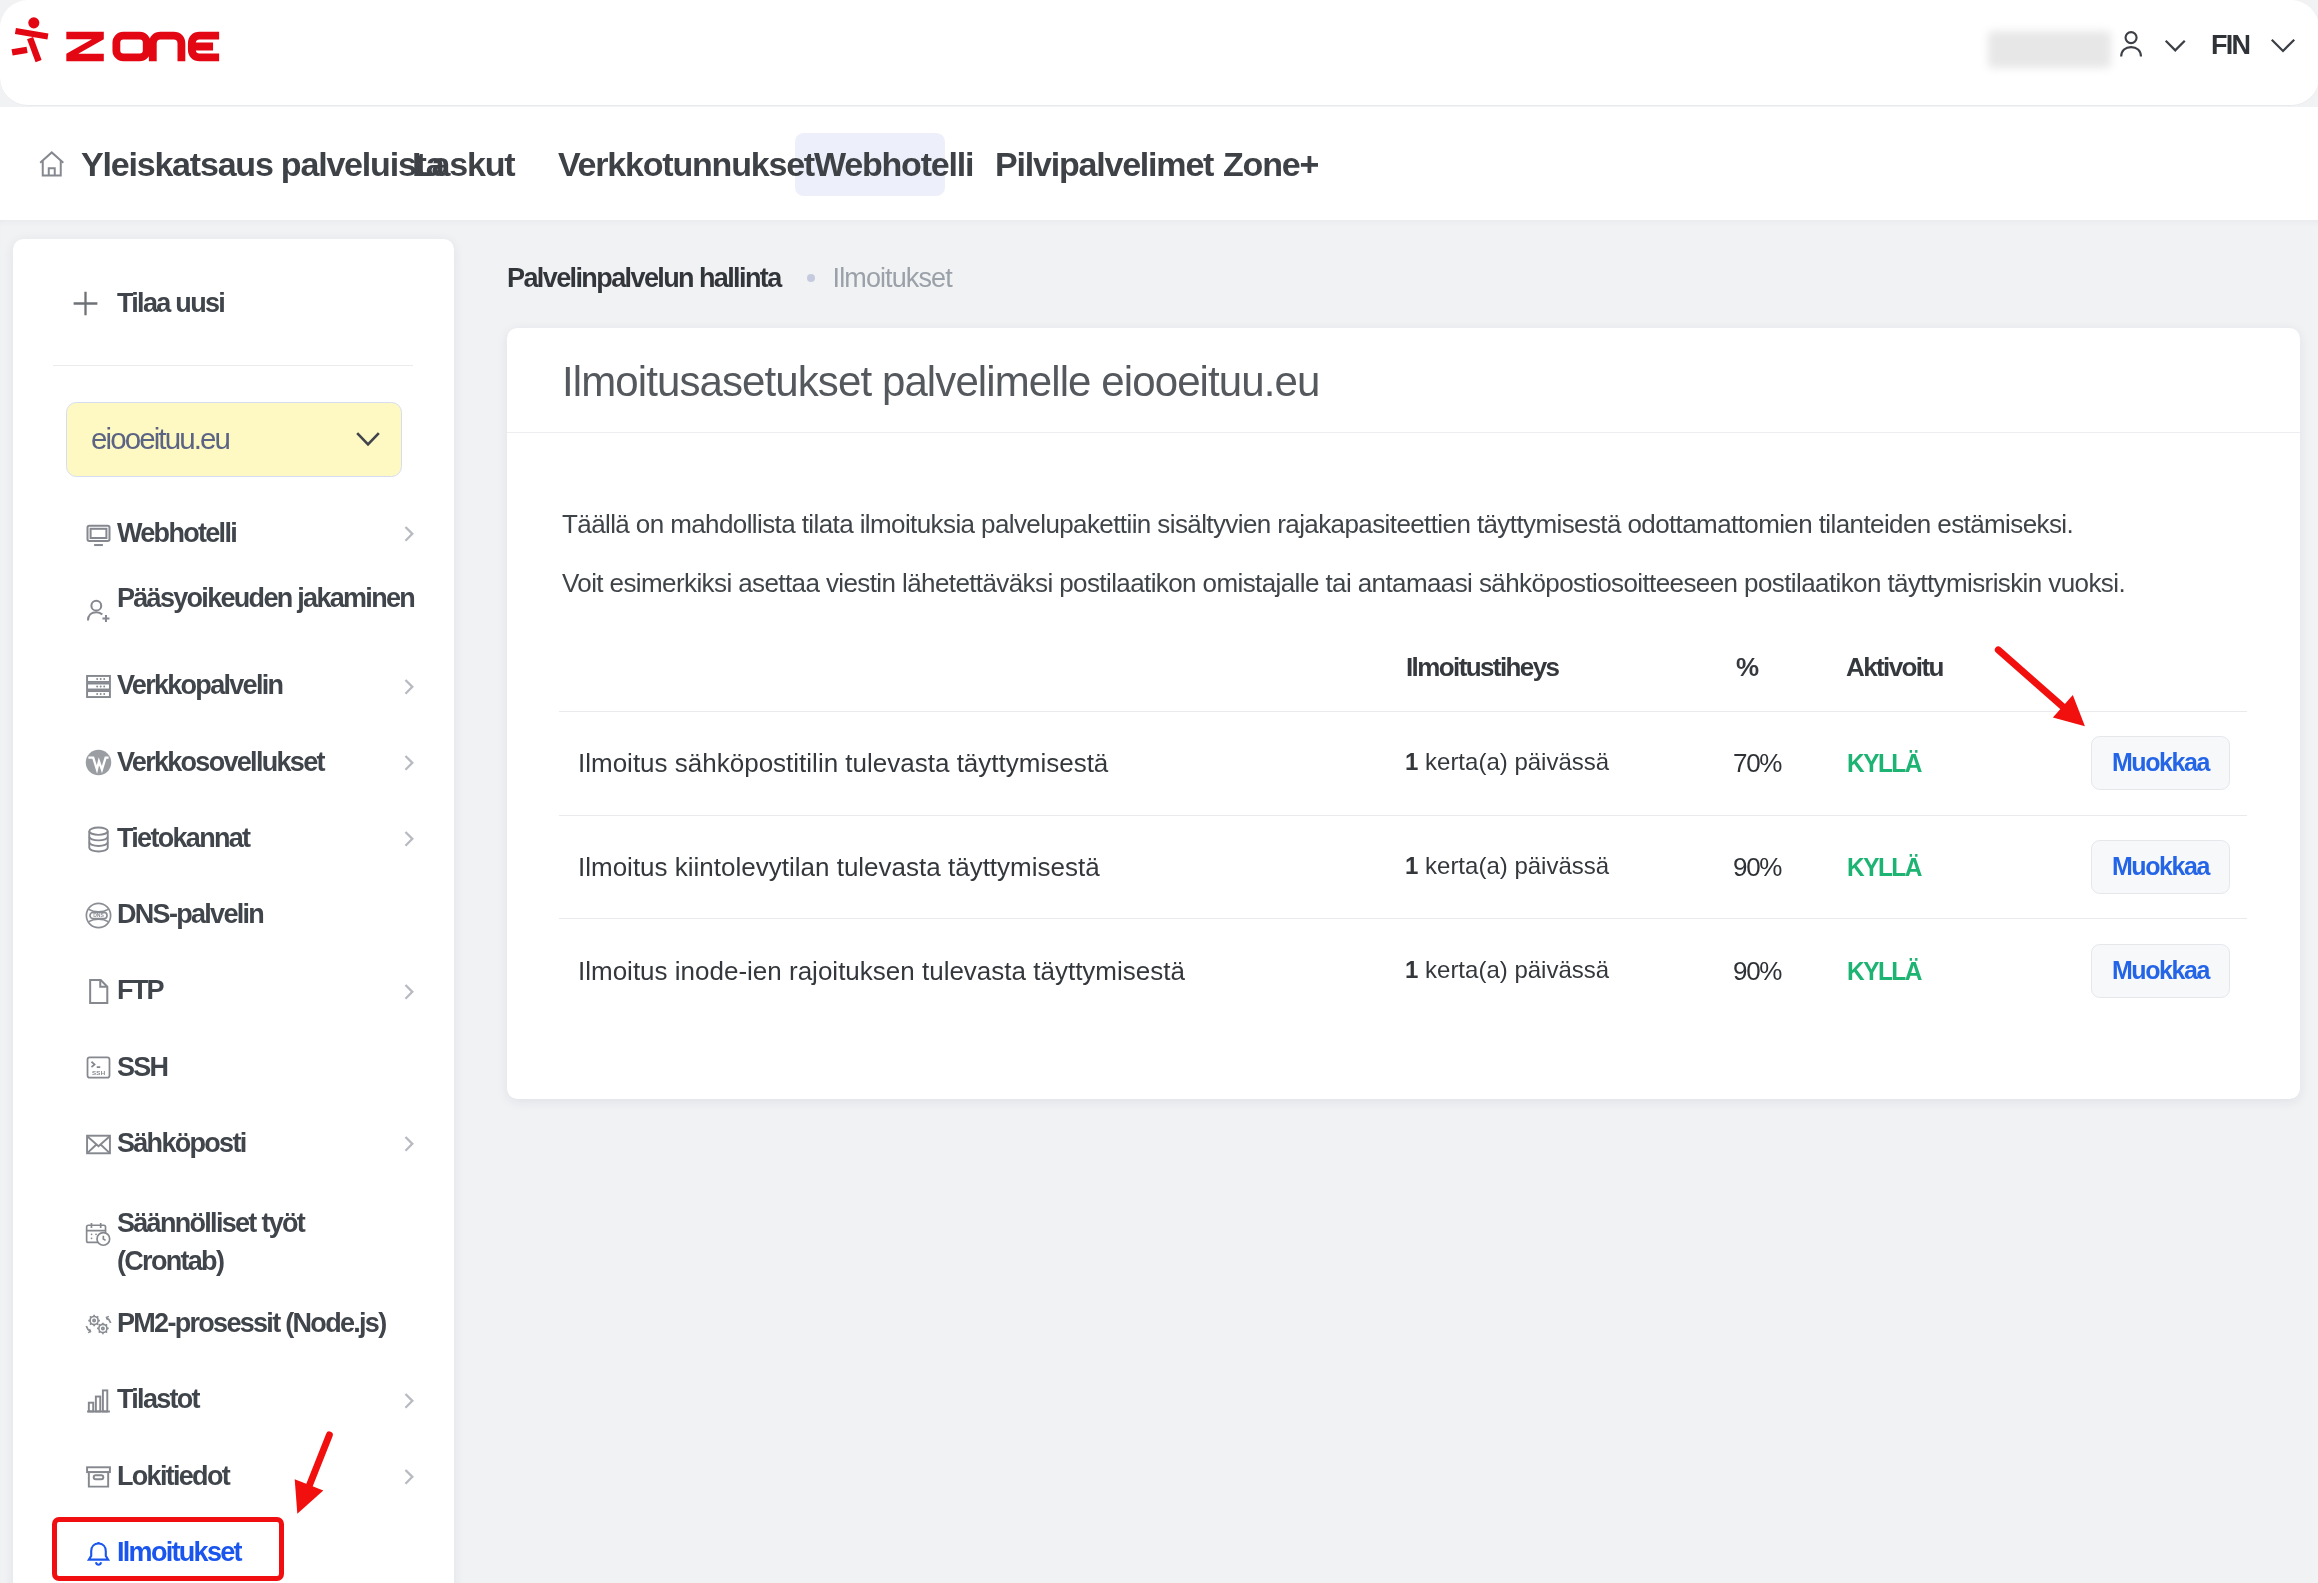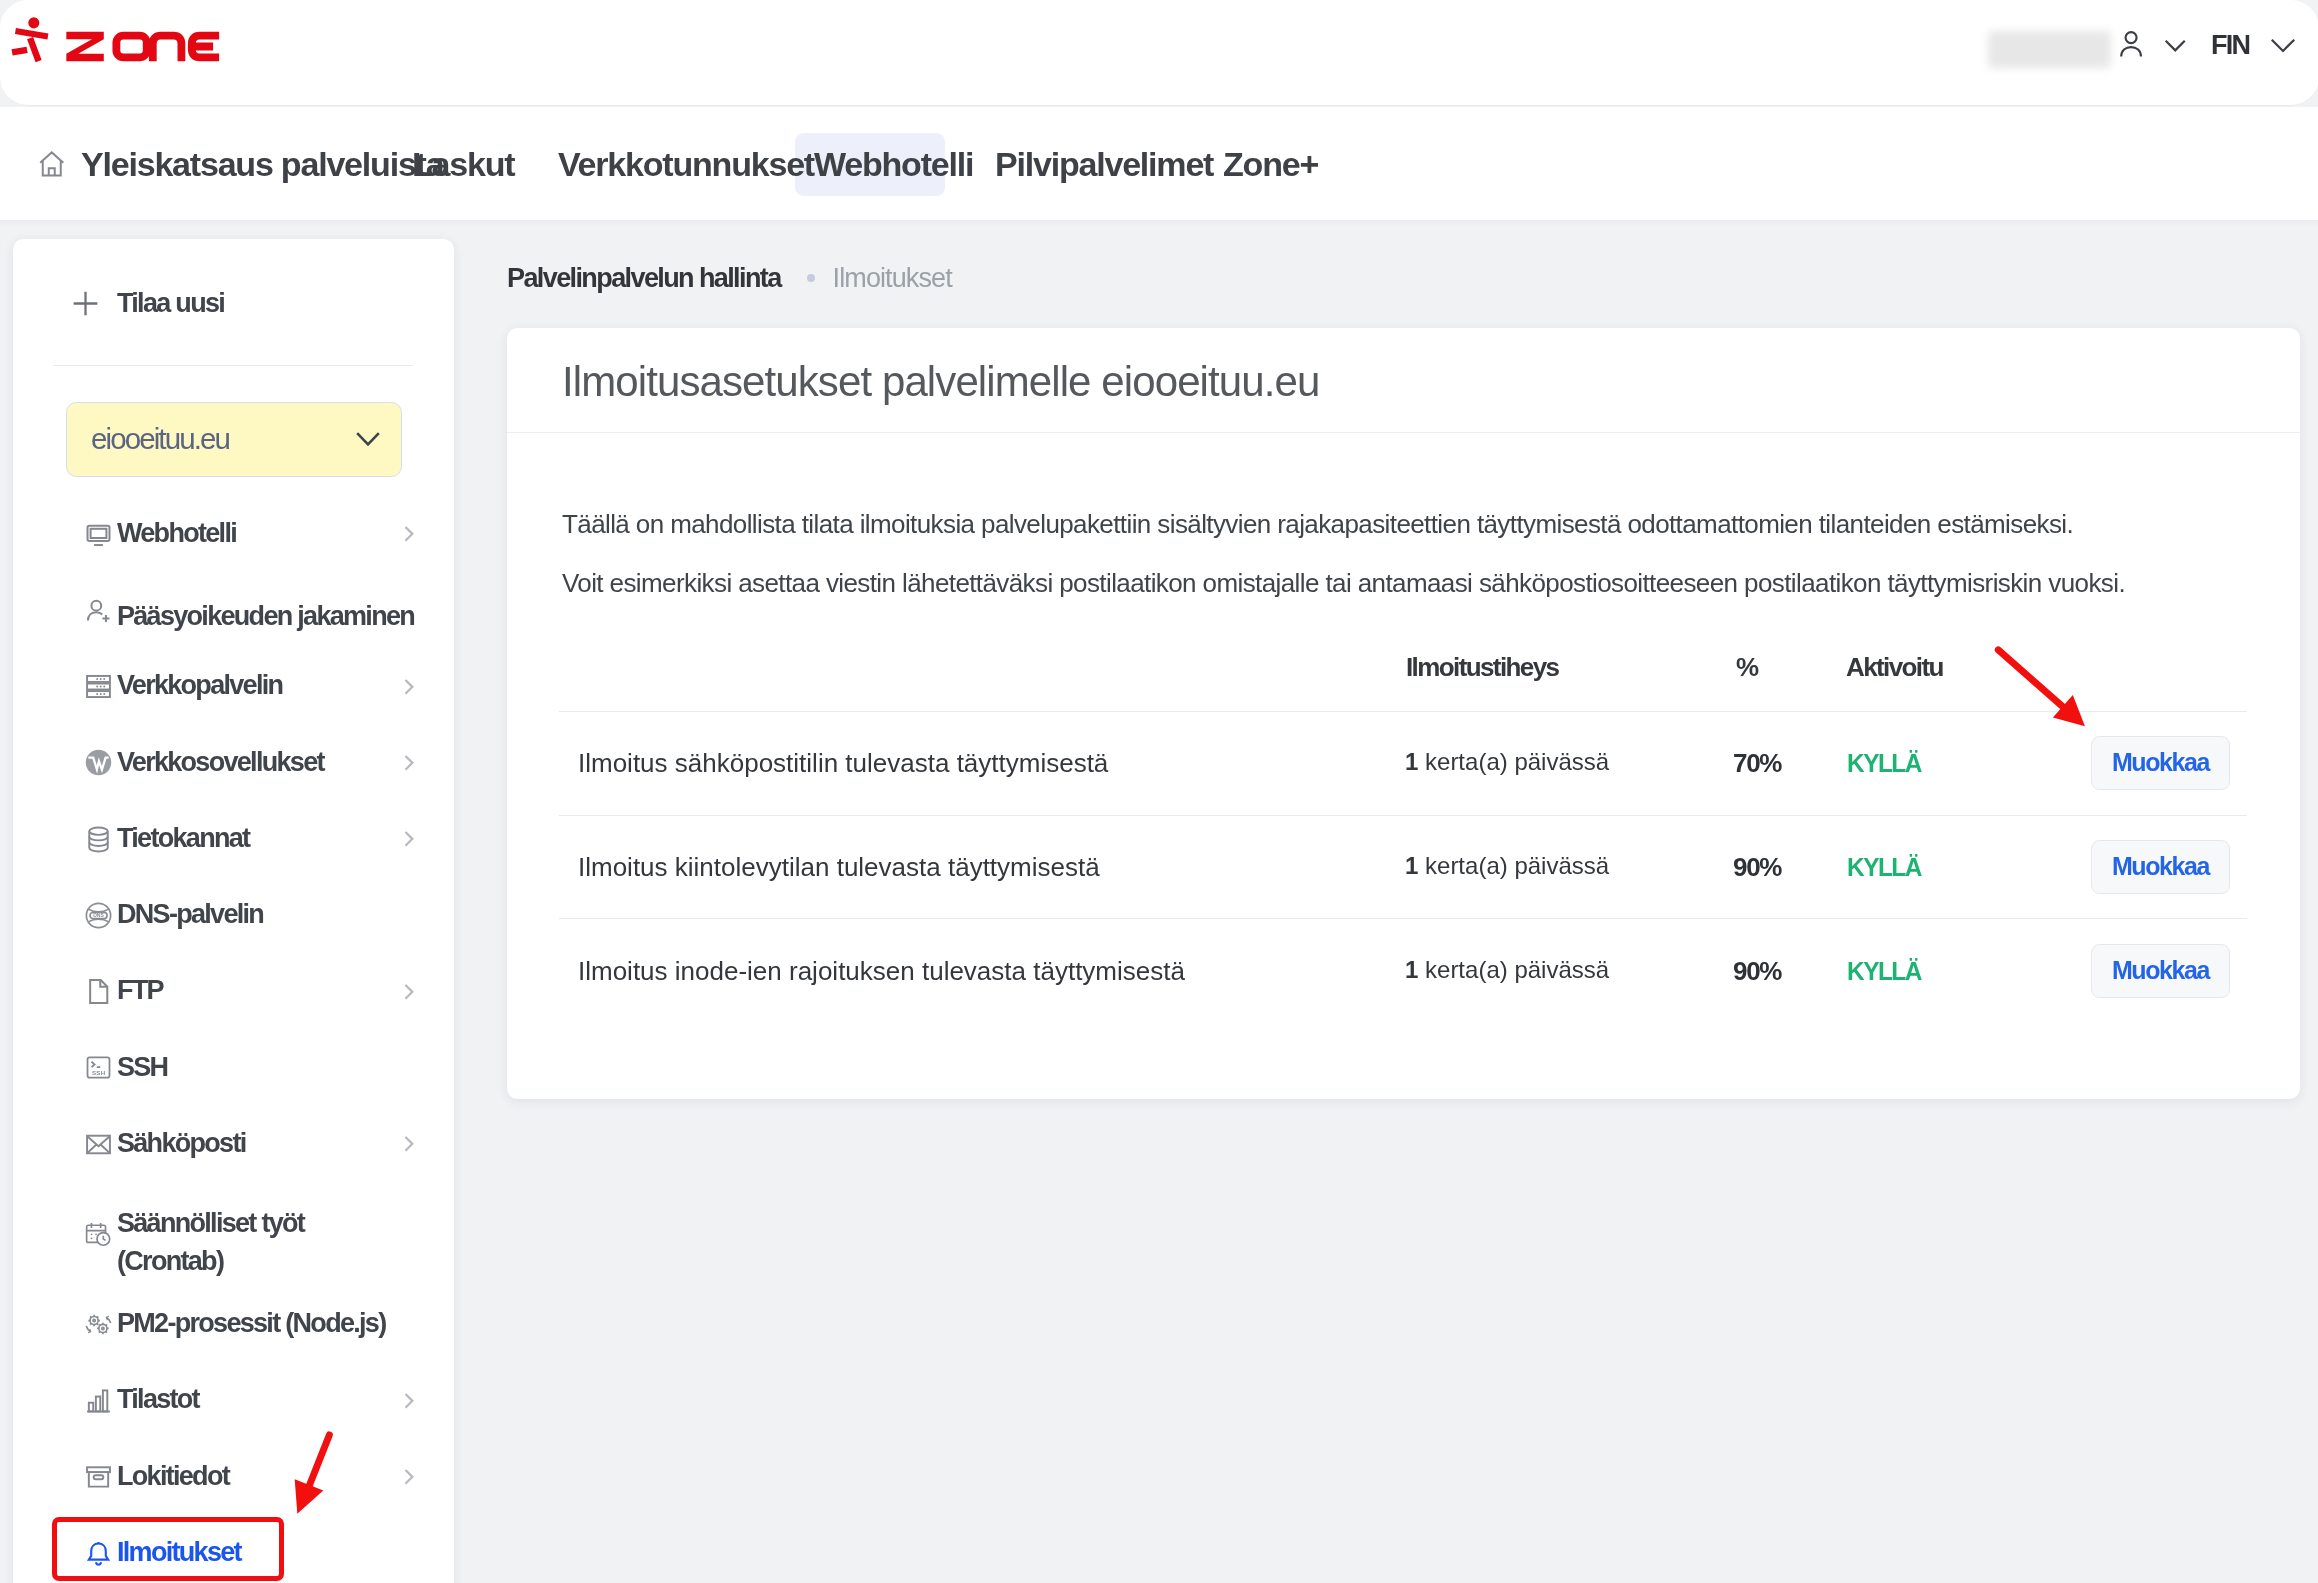--- a/index.html
+++ b/index.html
@@ -36,21 +36,21 @@
 
 
 #card { position:absolute; left:507px; top:328px; width:1793px; height:771px; background:#fff; border-radius:10.4px; box-shadow:0 2.6px 12px rgba(40,40,70,0.08); }
 #cardtitle { position:absolute; left:55px; top:29.5px; font-size:42px; letter-spacing:-0.9px; color:#55595e; }
 #carddiv { position:absolute; left:0; top:104px; width:1793px; height:0.9px; background:#edeef2; }
 .para { position:absolute; left:55px; font-size:26px; letter-spacing:-0.6px; color:#3f4449; }
 .th { position:absolute; font-size:26px; font-weight:bold; letter-spacing:-1.6px; color:#35393e; }
 .tline { position:absolute; left:52px; width:1688px; height:0.9px; background:#e9eaee; }
 .rowlabel { position:absolute; left:71px; font-size:26px; color:#34383c; white-space:nowrap; }
 .rowfreq { position:absolute; left:898px; font-size:24px; color:#34383c; white-space:nowrap; }
-.rowpct { position:absolute; left:1226px; font-size:26px; font-weight:bold; letter-spacing:-1.3px; color:#2e3237; }
+.rowpct { position:absolute; left:1226px; font-size:26px; font-weight:normal; letter-spacing:-1.3px; color:#2e3237; }
 .rowyes { position:absolute; left:1340px; font-size:26px; font-weight:bold; color:#1db473; letter-spacing:-1.6px; transform:scaleX(0.94); transform-origin:left center; }
 .btn { position:absolute; left:1584px; width:139px; height:54px; background:#f7f8fa; border:1.7px solid #e5e7ea; border-radius:8.7px; text-align:center; line-height:50px; font-size:25px; font-weight:bold; letter-spacing:-1.4px; color:#2465e8; }
 
 #overlay { position:absolute; left:0; top:0; width:2319px; height:1584px; pointer-events:none; }
 </style>
 </head>
 <body>
 
 <div id="tophead">
   <svg class="abs" style="left:11.3px; top:16.5px;" width="209" height="46" viewBox="0 0 241 53" fill="#e30613">
@@ -117,21 +117,21 @@
   <div class="sitem" style="top:279px;">Webhotelli</div>
   <svg class="schev" style="top:284px;" viewBox="0 0 17 25" fill="none" stroke="#b7bac0" stroke-width="2.6">
       <path d="M4 4.5l8 8-8 8"></path>
     </svg>
 
   <svg class="sicon" style="top:357px;" viewBox="0 0 33 33" fill="none" stroke="#85888e" stroke-width="2.3">
       <circle cx="14" cy="11" r="5.6"></circle>
       <path d="M4.5 28c0-6.3 4.3-9.6 9.5-9.6 2.8 0 5.2 1 6.8 2.7"></path>
       <path d="M25 21.5v8M21 25.5h8"></path>
     </svg>
-  <div class="sitem" style="top:362px;">Pääsyoikeuden jakaminen</div>
+  <div class="sitem" style="top:344px;">Pääsyoikeuden jakaminen</div>
 
   <svg class="sicon" style="top:433px;" viewBox="0 0 33 33" fill="none" stroke="#85888e" stroke-width="2.2">
       <rect x="3.5" y="4.5" width="26" height="6.8"></rect>
       <rect x="3.5" y="13.1" width="26" height="6.8"></rect>
       <rect x="3.5" y="21.7" width="26" height="6.8"></rect>
       <g fill="#85888e" stroke="none">
         <circle cx="15" cy="7.9" r="1.1"></circle>
         <circle cx="19" cy="7.9" r="1.1"></circle>
         <circle cx="23" cy="7.9" r="1.1"></circle>
         <circle cx="15" cy="16.5" r="1.1"></circle>

